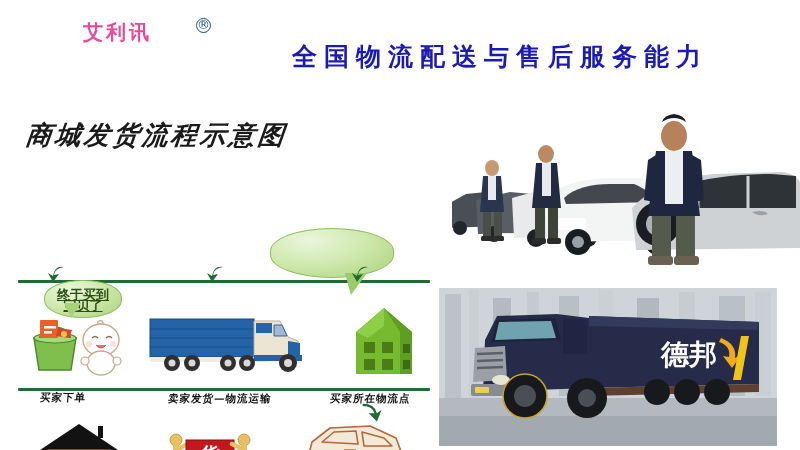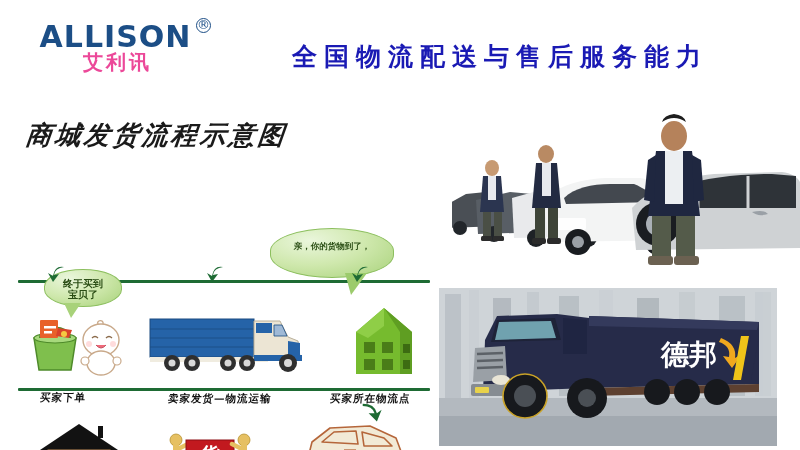--- a/index.html
+++ b/index.html
@@ -117,25 +117,26 @@
     text-align: center;
     color: #2a4d14;
     font-family: "DejaVu Serif", "Liberation Serif", serif;
     font-weight: bold;
   }
   .bubble-tail {
     position: absolute;
     width: 0; height: 0;
   }
   #bubble-small {
-    left: 44px; top: 169px;
+    left: 44px; top: 180px;
     width: 78px; height: 38px;
-    font-size: 10px;
+    font-size: 13px;
     line-height: 11px;
     padding-top: 8px;
+    text-decoration: underline;
   }
   #bubble-small-tail {
     left: 64px; top: 203px;
     border-left: 7px solid transparent;
     border-right: 10px solid transparent;
     border-top: 15px solid #a8d27a;
   }
   #bubble-large {
     left: 270px; top: 128px;
     width: 124px; height: 50px;
@@ -198,21 +199,20 @@
     overflow: hidden;
     background: linear-gradient(180deg,#d2d6da 0%,#b9bfc6 40%,#9aa2aa 100%);
   }
 </style>
 </head>
 <body>
 
 <div id="header">
 
   <div id="logo-block">
-    <div id="logo-latin">ALLISON</div>
     <div id="logo-reg">®</div>
     <div id="logo-cjk">艾利讯</div>
   </div>
 
   <div id="header-title">全国物流配送与售后服务能力</div>
 </div>
 
 <div id="diagram">
 
   <div id="diagram-title">商城发货流程示意图</div>
@@ -220,21 +220,20 @@
   <div class="baseline" id="baseline-1"></div>
   <div class="baseline" id="baseline-2"></div>
 
   <div class="bubble" id="bubble-small">
     <div>终于买到</div>
     <div>宝贝了</div>
   </div>
   <div class="bubble-tail" id="bubble-small-tail"></div>
 
   <div class="bubble" id="bubble-large">
-    <div>亲，你的货物到了，</div>
   </div>
   <div class="bubble-tail" id="bubble-large-tail"></div>
 
   <svg id="icon-basket" width="54" height="62" viewBox="0 0 54 62">
     <path d="M6 26 L48 26 L43 58 L11 58 Z" fill="#7fbf4d" stroke="#4e8a2a" stroke-width="1.5"></path>
     <ellipse cx="27" cy="26" rx="21" ry="5" fill="#a7d97c" stroke="#4e8a2a" stroke-width="1.2"></ellipse>
     <path d="M12 26 C12 12, 42 12, 42 26" fill="none" stroke="#4e8a2a" stroke-width="2"></path>
     <rect x="12" y="8" width="18" height="18" fill="#e8612a" rx="1"></rect>
     <rect x="16" y="14" width="12" height="2.5" fill="#fff"></rect>
     <rect x="16" y="19" width="8" height="2.5" fill="#fff"></rect>

